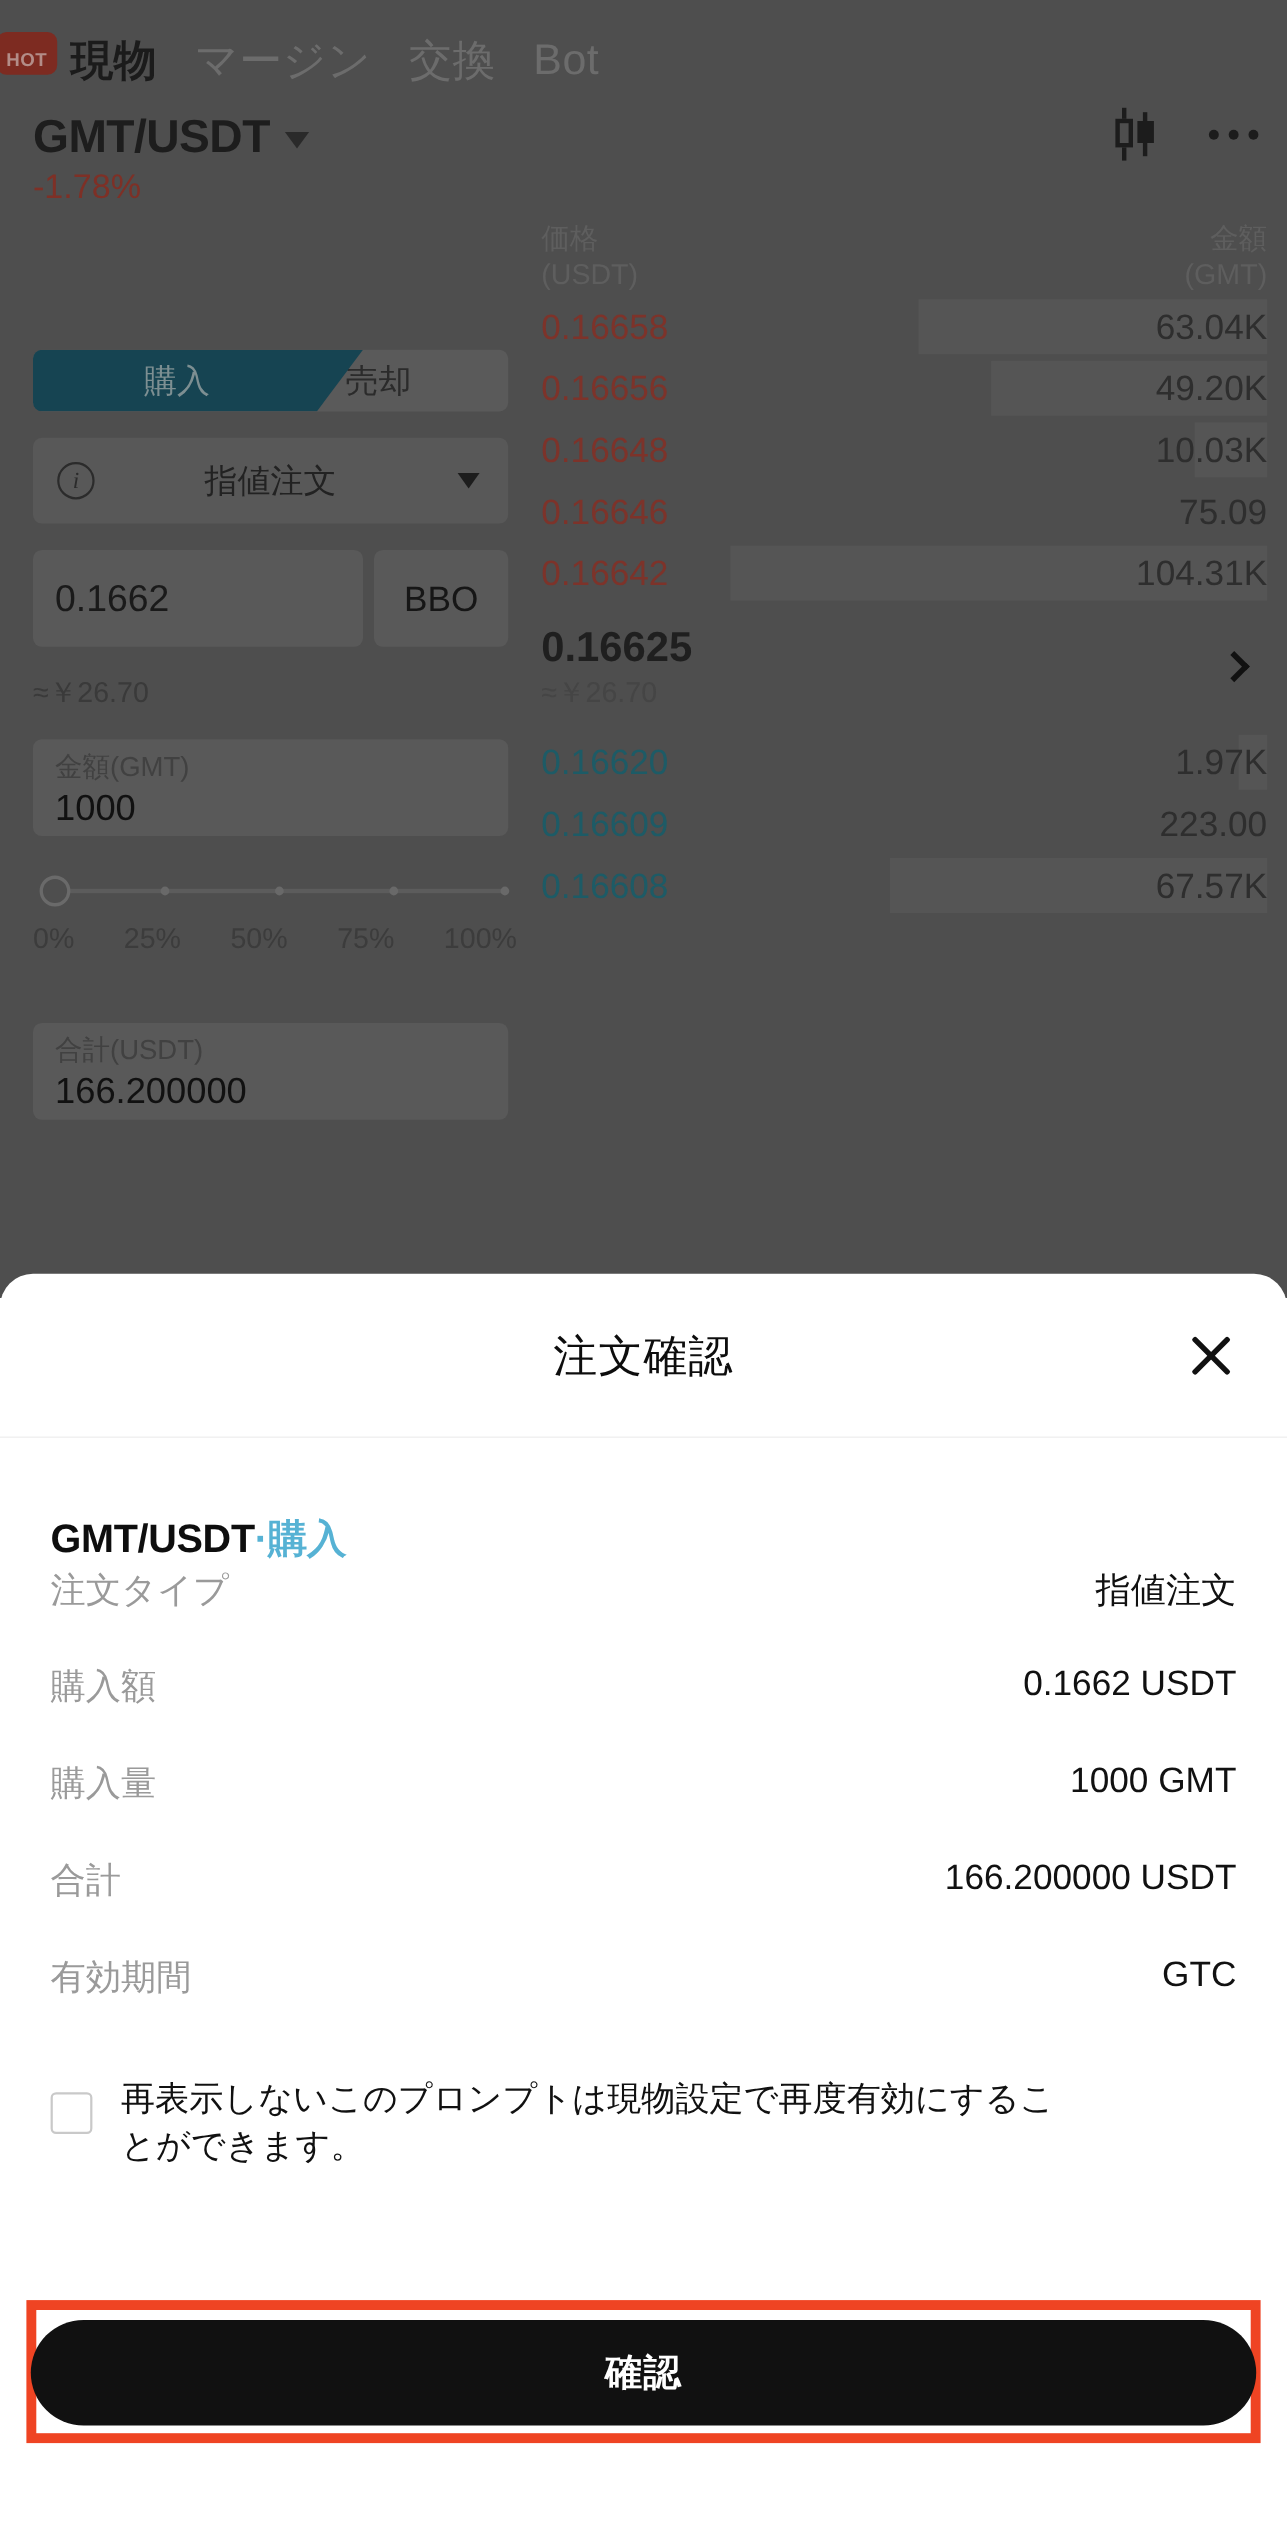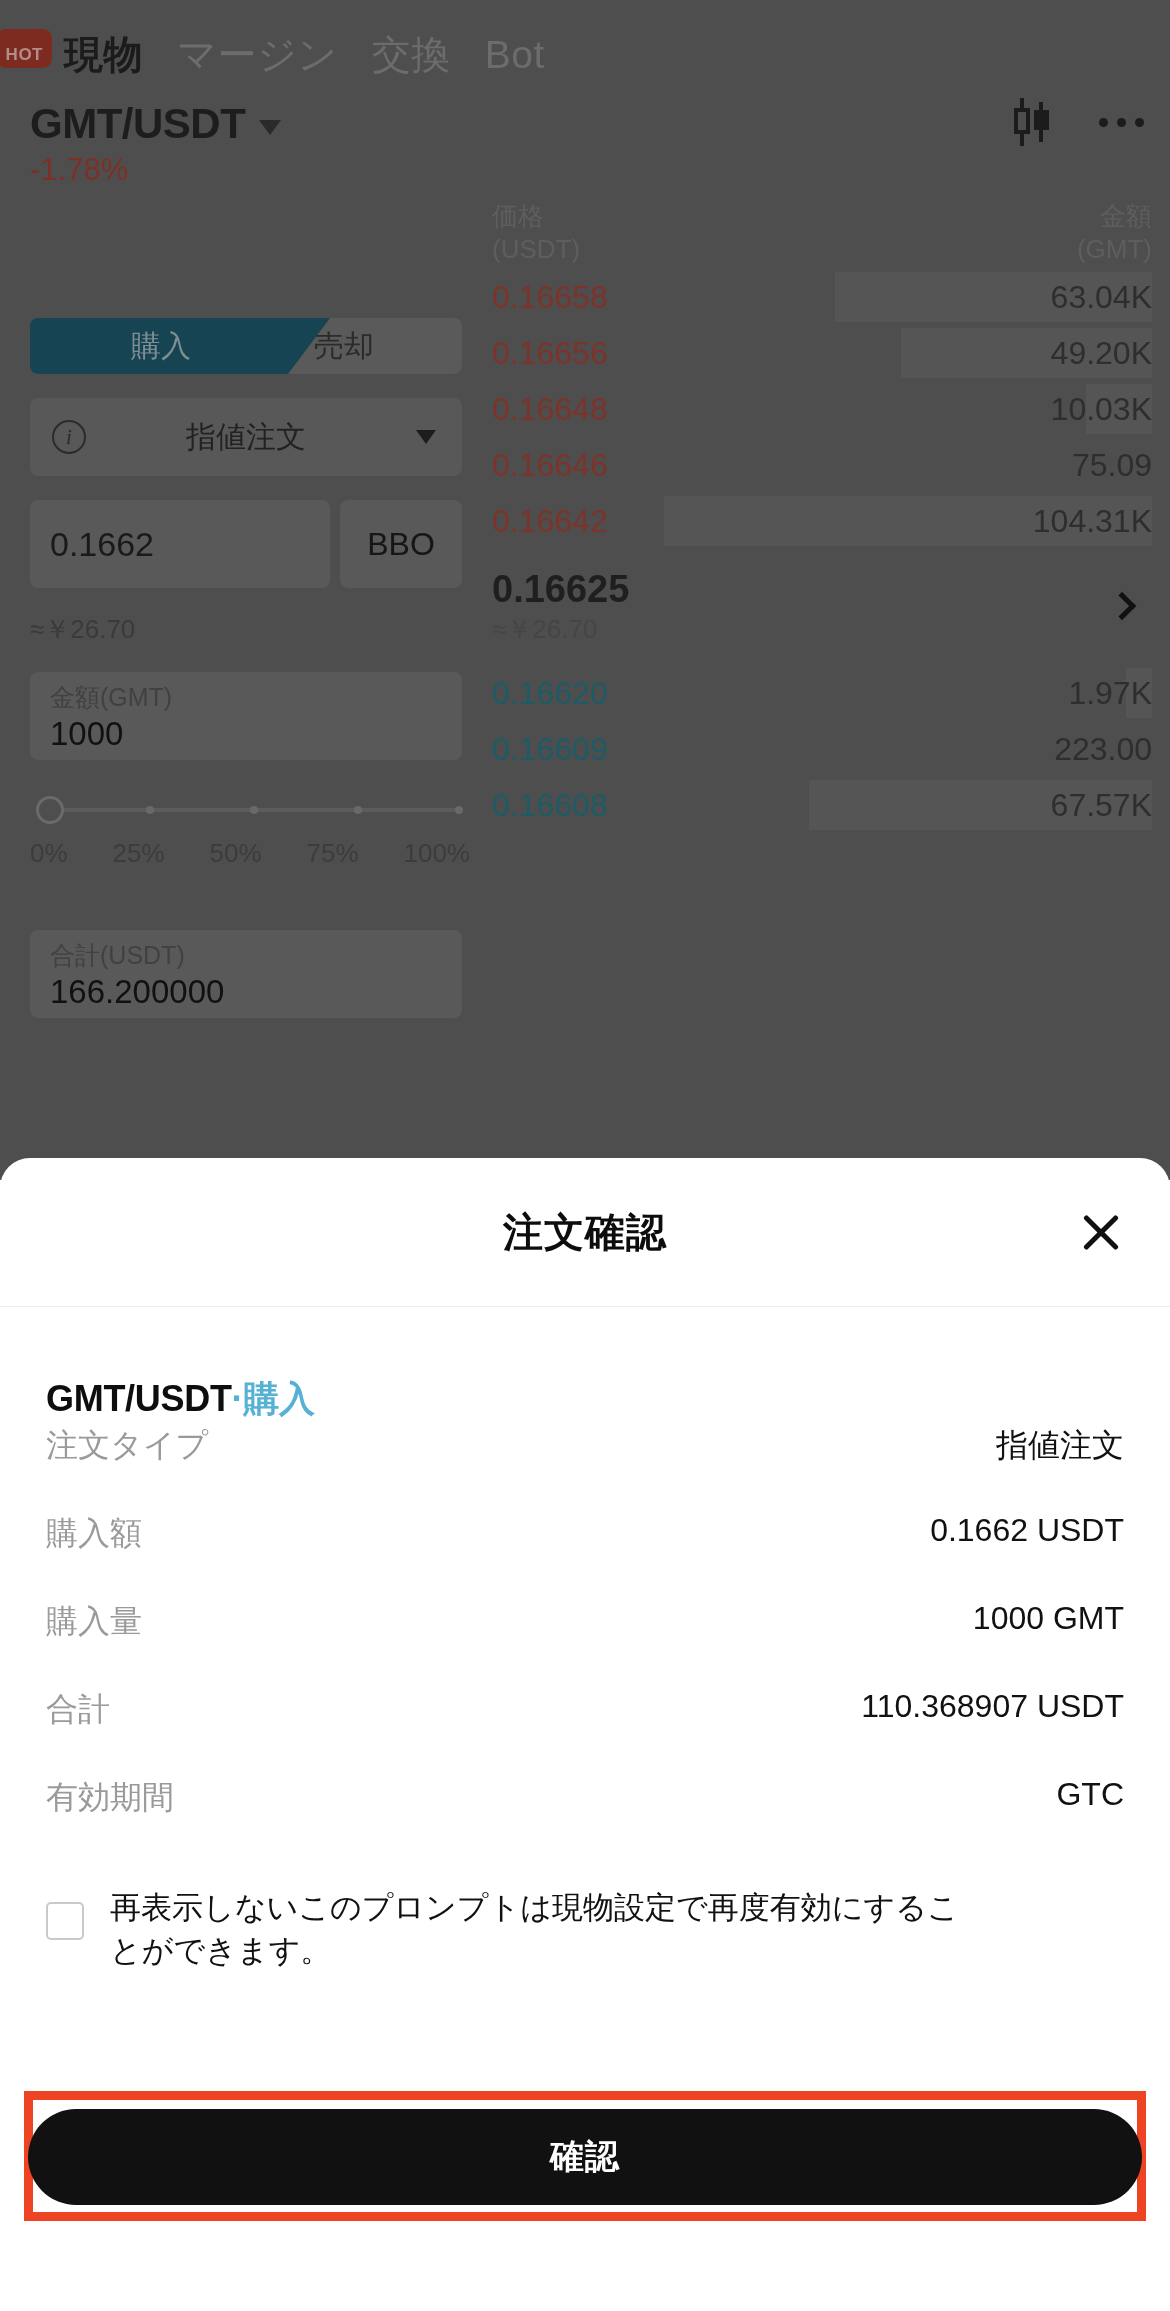--- a/index.html
+++ b/index.html
@@ -204,21 +204,21 @@
     position: absolute; left: 0; top: 1158px;
     width: 1170px; height: 1153px;
     background: #fff;
     border-radius: 30px 30px 0 0;
   }
   .modal-header {
     position: relative; height: 149px;
     border-bottom: 1px solid #ececec;
     display: flex; align-items: center; justify-content: center;
   }
-  .modal-title { font-size: 40px; font-weight: bold; color: #0d0d0d; letter-spacing: 1px; }
+  .modal-title { font-size: 40px; font-weight: normal; color: #0d0d0d; letter-spacing: 1px; }
   .close-x {
     position: absolute; right: 46px; top: 50%; transform: translateY(-50%);
     width: 46px; height: 46px;
   }
   .close-x::before, .close-x::after {
     content: ""; position: absolute; left: 0; top: 21px;
     width: 46px; height: 5px; background: #111; border-radius: 2px;
   }
   .close-x::before { transform: rotate(45deg); }
   .close-x::after  { transform: rotate(-45deg); }
@@ -432,21 +432,21 @@
       <div class="kv-row">
         <span class="kv-key">購入額</span>
         <span class="kv-val">0.1662 USDT</span>
       </div>
       <div class="kv-row">
         <span class="kv-key">購入量</span>
         <span class="kv-val">1000 GMT</span>
       </div>
       <div class="kv-row">
         <span class="kv-key">合計</span>
-        <span class="kv-val">110.368907 USDT</span>
+        <span class="kv-val">166.200000 USDT</span>
       </div>
       <div class="kv-row">
         <span class="kv-key">有効期間</span>
         <span class="kv-val">GTC</span>
       </div>
 
       <div class="chk-row">
         <span class="chk-box"></span>
         <span class="chk-text">再表示しないこのプロンプトは現物設定で再度有効にすることができます。</span>
       </div>

